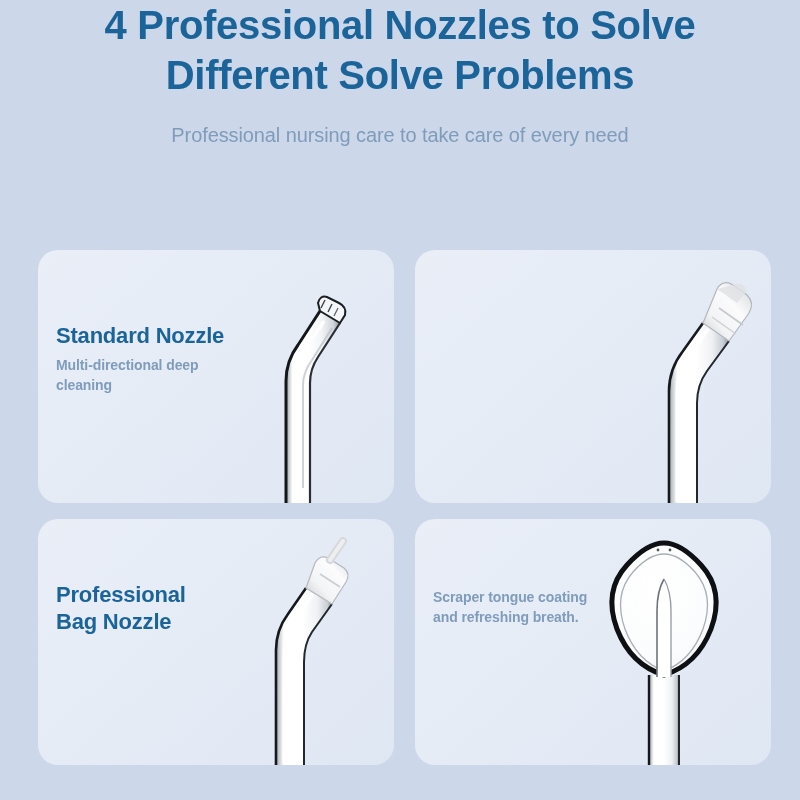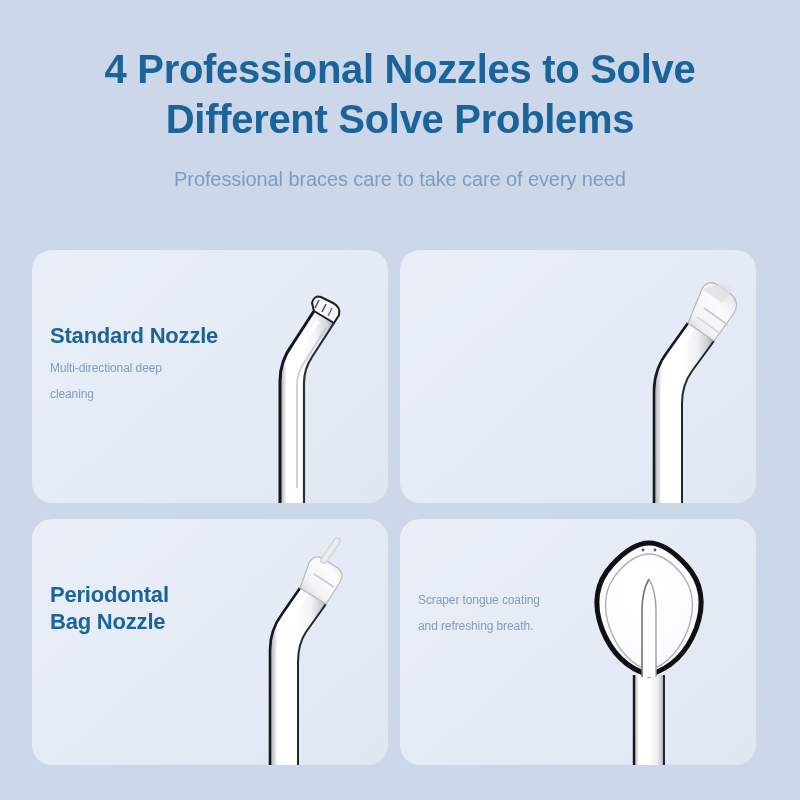--- a/index.html
+++ b/index.html
@@ -6,47 +6,47 @@
   body{
     width:800px;height:800px;
     background:#ccd7e9;
     font-family:"Liberation Sans",sans-serif;
     overflow:hidden;
     position:relative;
   }
   .page{position:absolute;inset:0;}
 
   
-  .header{padding-top:44px;text-align:center;}
+  .header{text-align:center;}
   .headline{
     color:#1b6499;
     font-size:40px;
     font-weight:bold;
     line-height:50px;
     letter-spacing:-0.3px;
     margin:0;
   }
   .subhead{
     color:#7f9cbb;
     font-size:20px;
     font-weight:normal;
     line-height:26px;
     margin:22px 0 0 0;
     letter-spacing:-0.1px;
   }
 
   
   .grid{
     position:absolute;
-    left:32px;top:250px;
+    left:38px;top:250px;
     width:744px;height:515px;
     display:grid;
     grid-template-columns:356px 356px;
     grid-template-rows:253px 246px;
-    gap:16px 12px;
+    gap:16px 21px;
   }
   .card{
     position:relative;
     border-radius:20px;
     background:linear-gradient(138deg,#e9eef7 0%,#e6ecf6 42%,#dfe7f3 100%);
     overflow:hidden;
   }
   .card-text{
     position:absolute;
     left:18px;
@@ -57,25 +57,26 @@
     color:#1b6499;
     font-size:22px;
     font-weight:bold;
     line-height:27px;
     letter-spacing:-0.2px;
     margin:0;
     white-space:pre-line;
   }
   .card-desc{
     color:#7f9cbb;
-    font-size:12px;
-    line-height:26px;
+    font-size:14px;
+    line-height:20px;
     letter-spacing:-0.1px;
     margin:6px 0 0 0;
     white-space:pre-line;
+    font-weight:bold;
   }
   
   .c1 .card-text{top:72px;}
   .c2 .card-text{top:78px;width:266px;}
   .c3 .card-text{top:62px;}
   .c4 .card-text{top:62px;width:266px;}
 
   .art{position:absolute;bottom:0;z-index:1;}
   .c1 .art{right:36px;width:130px;height:230px;}
   .c2 .art{right:14px;width:150px;height:238px;}
@@ -85,21 +86,21 @@
 </head>
 <body>
 
 <div class="page">
 
   <div class="header">
     <h1 class="headline">
       <span>4 Professional Nozzles to Solve</span><br>
       <span>Different Solve Problems</span>
     </h1>
-    <p class="subhead">Professional braces care to take care of every need</p>
+    <p class="subhead">Professional nursing care to take care of every need</p>
   </div>
 
   <div class="grid">
 
     <div class="card c1">
       <div class="card-text">
         <p class="card-title">Standard Nozzle</p>
         <p class="card-desc">Multi-directional deep
 cleaning</p>
       </div>
@@ -166,21 +167,21 @@
           <path d="M112 43 L136 60" stroke="#c5c8cd" stroke-width="1.6" fill="none"></path>
           <path d="M105 52 L129 69" stroke="#cdd0d4" stroke-width="1.4" fill="none"></path>
 
           <path d="M110 24 L126 20 Q136 16 140 26 L130 38 Z" fill="#dfe1e4" opacity="0.8"></path>
         </g>
       </svg>
     </div>
 
     <div class="card c3">
       <div class="card-text">
-        <p class="card-title">Periodontal
+        <p class="card-title">Professional
 Bag Nozzle</p>
       </div>
       <svg class="art" viewBox="0 0 150 235">
         <defs>
           <linearGradient id="chrome3" x1="0" y1="0" x2="1" y2="0">
             <stop offset="0%" stop-color="#a5abb1"></stop>
             <stop offset="14%" stop-color="#ffffff"></stop>
             <stop offset="48%" stop-color="#ffffff"></stop>
             <stop offset="74%" stop-color="#eff1f4"></stop>
             <stop offset="92%" stop-color="#c9ced5"></stop>

